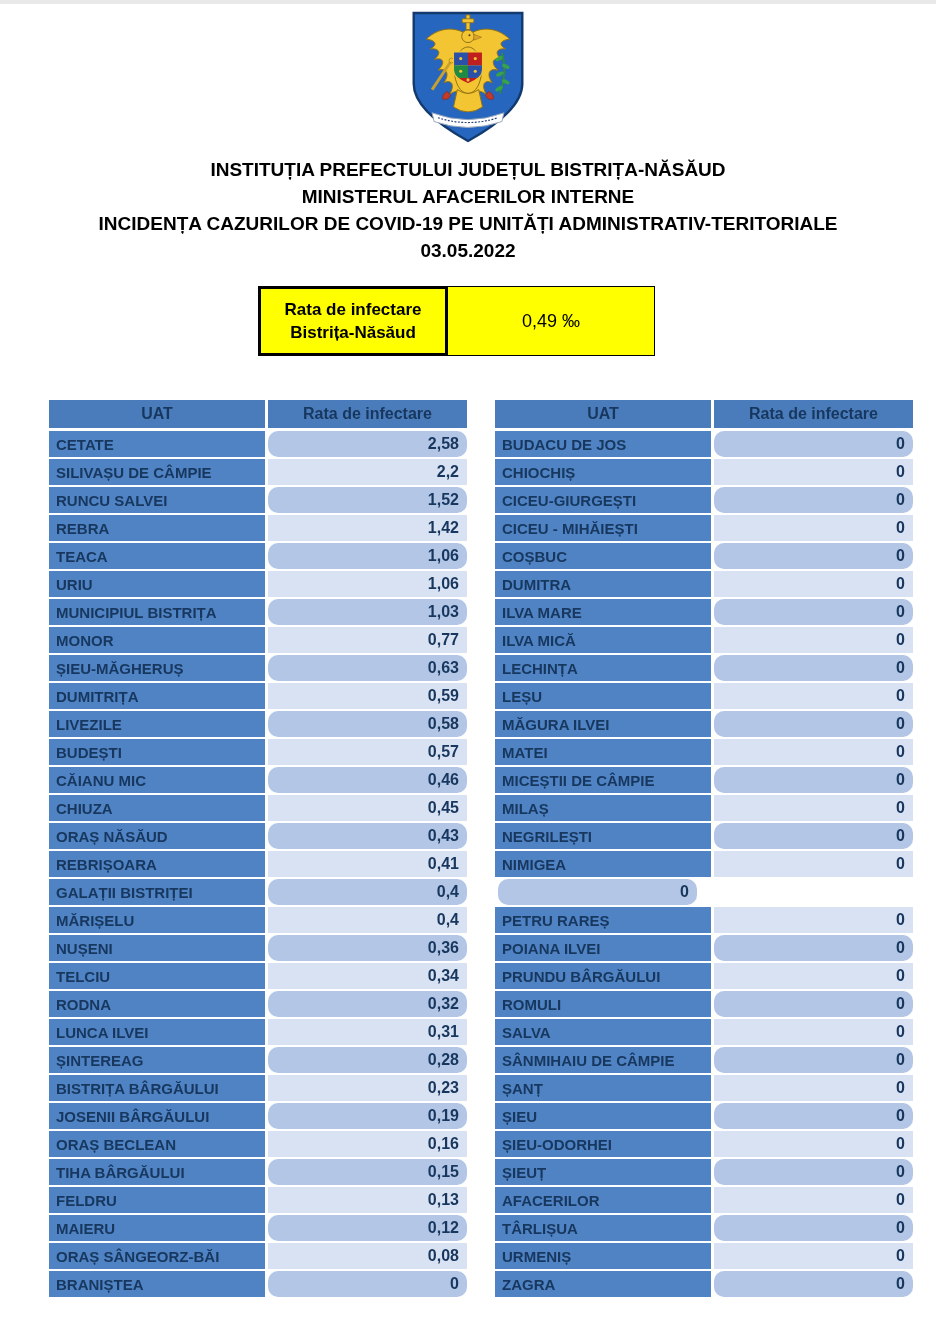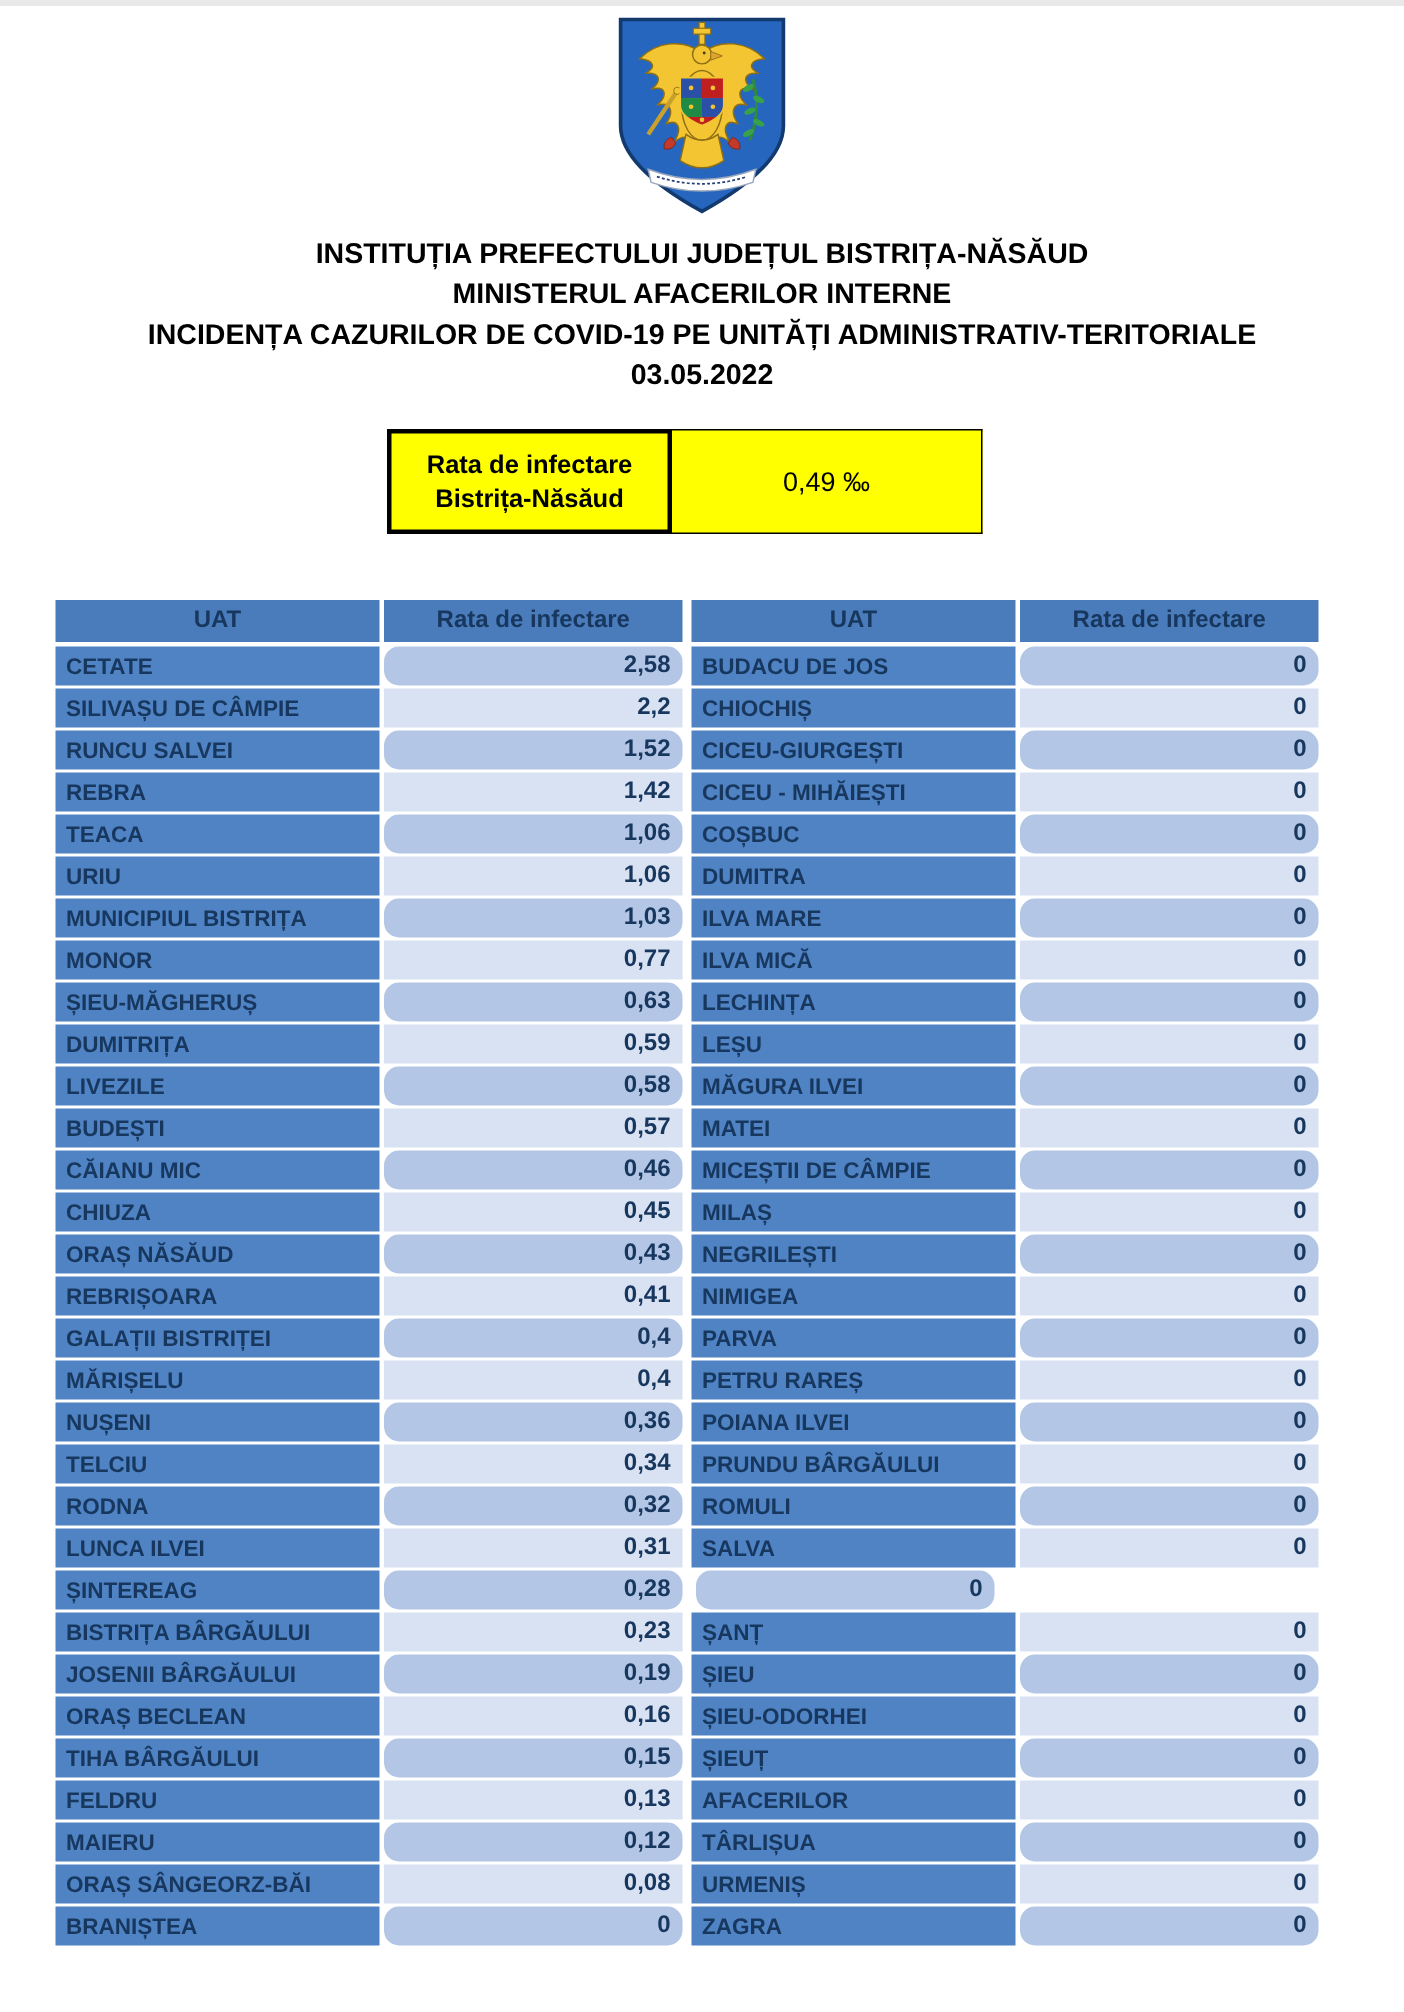--- a/index.html
+++ b/index.html
@@ -27,21 +27,21 @@
     width:190px;background:var(--yellow);border:3px solid #000;
     display:flex;flex-direction:column;justify-content:center;align-items:center;
     font-weight:bold;font-size:17px;line-height:23px;padding:9px 2px;text-align:center;
   }
   .summary-value{
     flex:1;background:var(--yellow);border:1px solid #000;border-left:none;
     display:flex;align-items:center;justify-content:center;
     font-weight:normal;font-size:18px;
   }
   
-  .tables{display:flex;gap:6px;margin:44px 0 0 37px;}
+  .tables{display:flex;gap:28px;margin:44px 0 0 49px;}
   .uat-table{width:418px;}
   .thead{display:flex;margin-bottom:3px;}
   .th{
     background:var(--header-blue);color:var(--navy);font-weight:bold;font-size:16px;
     height:28px;display:flex;align-items:center;justify-content:center;
   }
   .th-uat{width:216px;}
   .th-rate{width:199px;margin-left:3px;}
   .trow{display:flex;height:26px;margin-bottom:2px;}
   .cell-name{
@@ -325,21 +325,20 @@
         </div>
         <div class="trow">
           <div class="cell-name">NEGRILEȘTI</div>
           <div class="cell-val odd">0</div>
         </div>
         <div class="trow">
           <div class="cell-name">NIMIGEA</div>
           <div class="cell-val even">0</div>
         </div>
         <div class="trow">
-          <div class="cell-name">PARVA</div>
           <div class="cell-val odd">0</div>
         </div>
         <div class="trow">
           <div class="cell-name">PETRU RAREȘ</div>
           <div class="cell-val even">0</div>
         </div>
         <div class="trow">
           <div class="cell-name">POIANA ILVEI</div>
           <div class="cell-val odd">0</div>
         </div>
@@ -349,20 +348,21 @@
         </div>
         <div class="trow">
           <div class="cell-name">ROMULI</div>
           <div class="cell-val odd">0</div>
         </div>
         <div class="trow">
           <div class="cell-name">SALVA</div>
           <div class="cell-val even">0</div>
         </div>
         <div class="trow">
+          <div class="cell-name">SÂNMIHAIU DE CÂMPIE</div>
           <div class="cell-val odd">0</div>
         </div>
         <div class="trow">
           <div class="cell-name">ȘANȚ</div>
           <div class="cell-val even">0</div>
         </div>
         <div class="trow">
           <div class="cell-name">ȘIEU</div>
           <div class="cell-val odd">0</div>
         </div>

